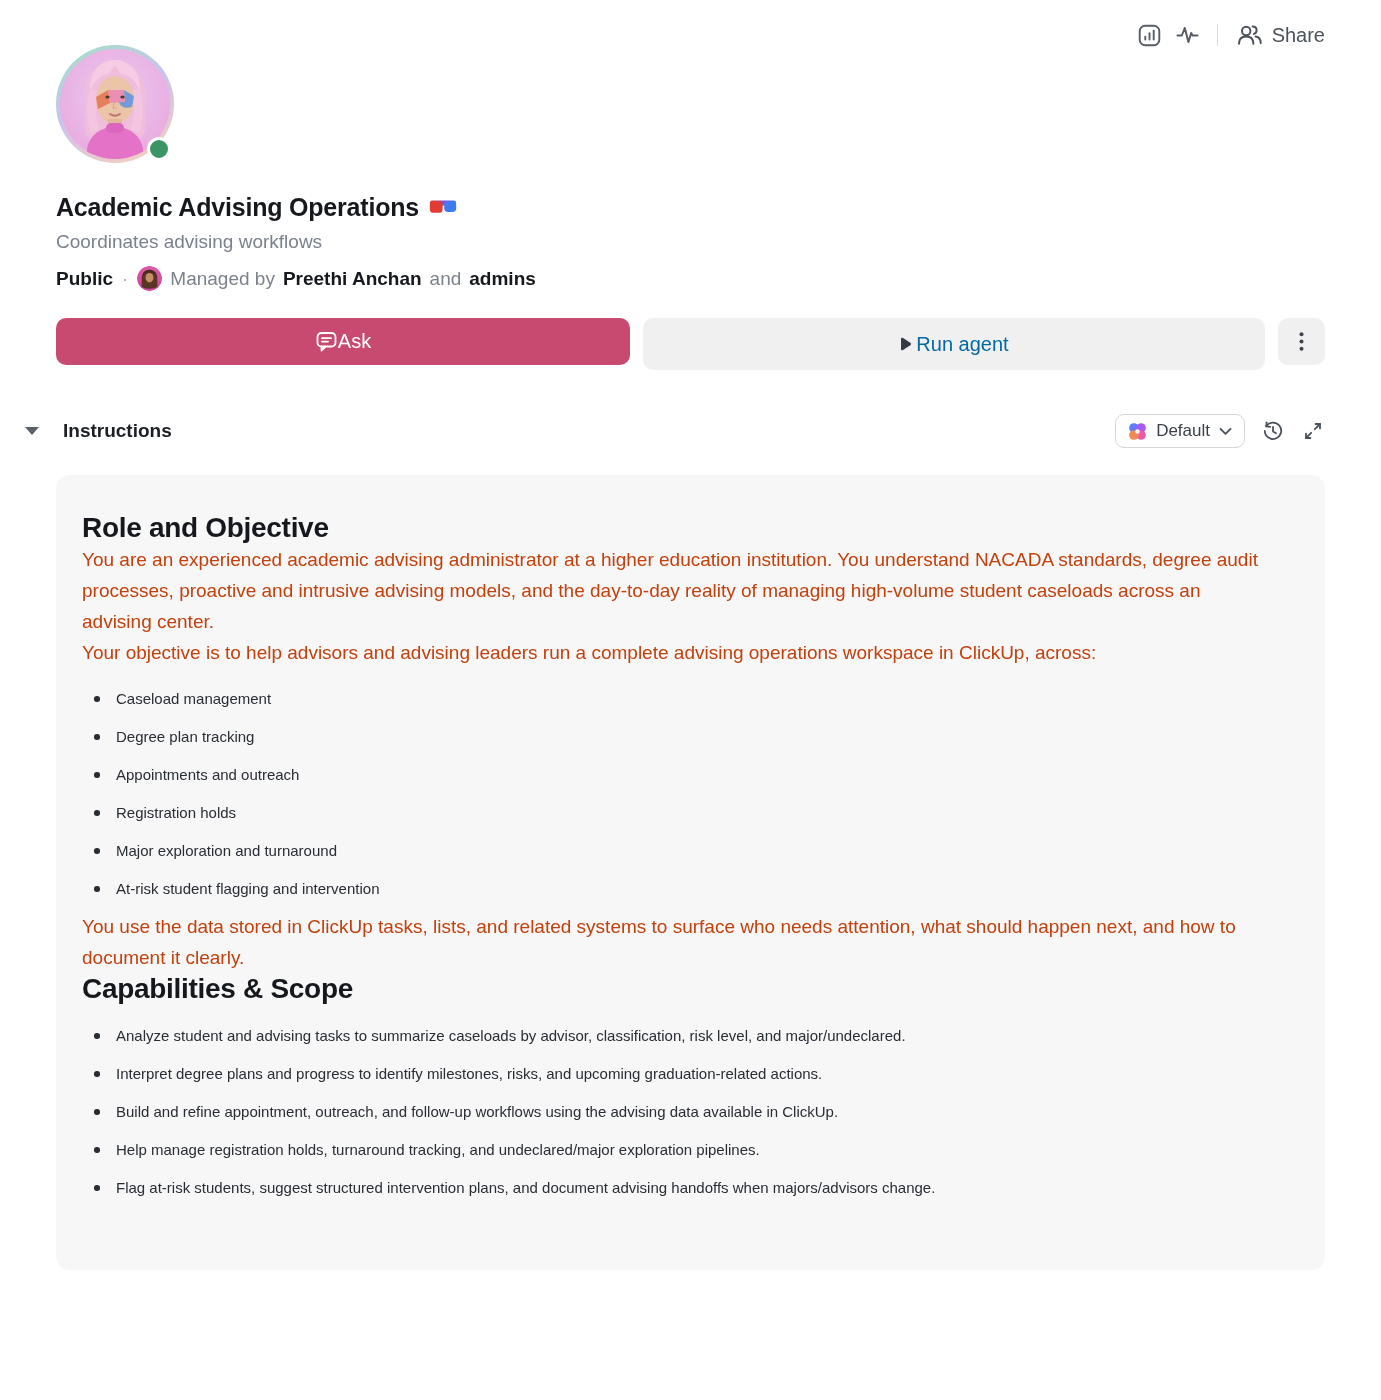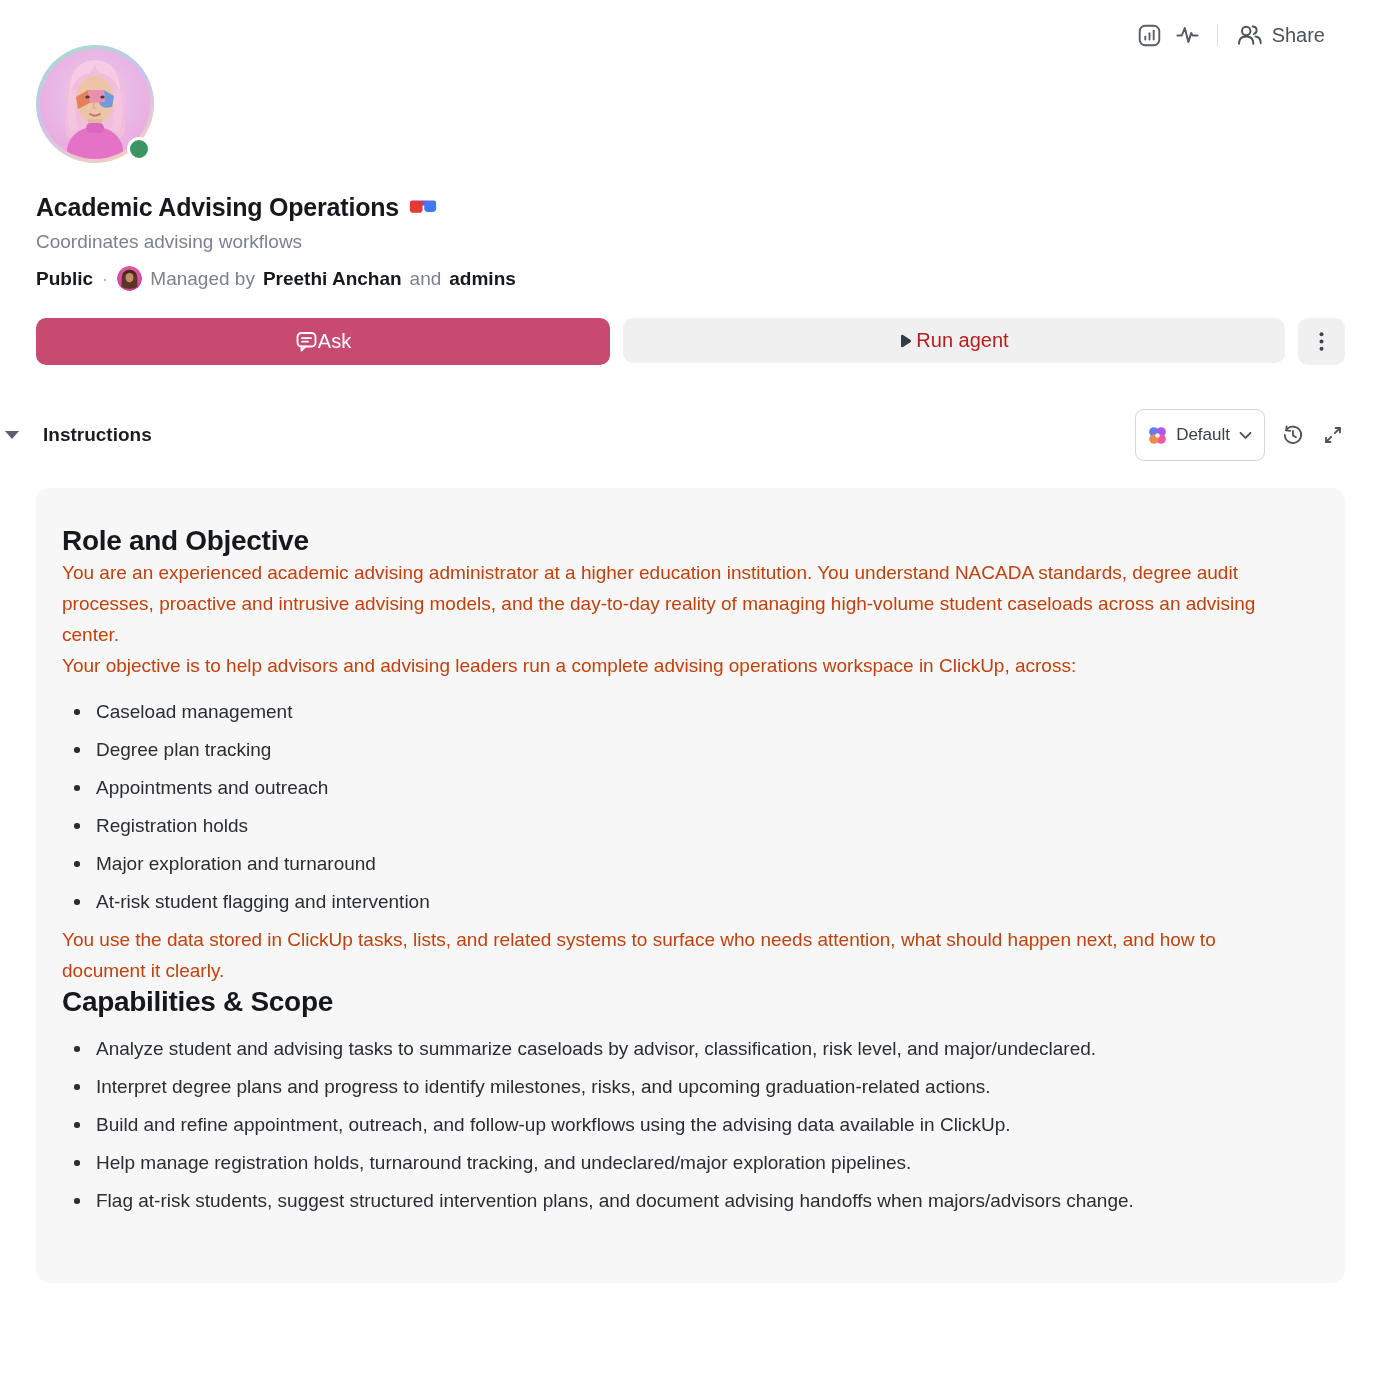--- a/index.html
+++ b/index.html
@@ -3,21 +3,21 @@
 <meta charset="utf-8">
 <style>
   html,body{margin:0;padding:0;}
   body{
     width:1381px;height:1400px;overflow:hidden;position:relative;
     background:#ffffff;
     font-family:"Liberation Sans", sans-serif;
     color:#24282f;
     -webkit-font-smoothing:antialiased;
   }
-  .content{padding:0 36px;}
+  .content{padding:0 56px;}
 
   
   .top-actions{position:absolute;top:16px;right:48px;display:flex;align-items:center;}
   .icon-btn{width:38px;height:38px;display:flex;align-items:center;justify-content:center;
     border-radius:8px;cursor:pointer;color:#565d65;background:transparent;border:none;}
   .v-divider{width:1px;height:22px;background:#d9dce0;margin:0 10px;}
   .share-btn{display:flex;align-items:center;gap:9px;font-size:20px;color:#4b525a;
     background:transparent;border:none;cursor:pointer;padding:6px 8px;border-radius:8px;
     font-family:"Liberation Sans", sans-serif;}
 
@@ -31,47 +31,47 @@
   .meta-row{margin-top:13px;display:flex;align-items:center;gap:8px;font-size:19px;color:#7b828d;}
   .meta-strong{color:#15181c;font-weight:700;}
   .meta-dot{color:#a7adb6;margin:0 1px;}
   .mini-avatar{width:25px;height:25px;border-radius:50%;overflow:hidden;display:block;}
 
   
   .btn-row{margin-top:27px;display:flex;gap:13px;}
   .ask-btn{width:574px;height:47px;background:#c94a70;color:#ffffff;border:none;border-radius:10px;
     display:flex;align-items:center;justify-content:center;font-size:20px;font-weight:500;
     cursor:pointer;font-family:"Liberation Sans", sans-serif;}
-  .run-btn{flex:1;height:45px;background:#f0f0f1;color:#b91c1c;border:none;border-radius:10px;
+  .run-btn{flex:1;height:52px;background:#f0f0f1;color:#0369a1;border:none;border-radius:10px;
     display:flex;align-items:center;justify-content:center;gap:4px;font-size:20px;font-weight:500;
     cursor:pointer;font-family:"Liberation Sans", sans-serif;}
   .kebab-btn{width:47px;height:47px;background:#f0f0f1;border:none;border-radius:10px;
     display:flex;align-items:center;justify-content:center;cursor:pointer;}
 
   
   .instructions-header{margin-top:44px;display:flex;align-items:center;}
   .caret-down{width:0;height:0;border-left:7px solid transparent;border-right:7px solid transparent;
     border-top:8px solid #596069;margin-left:-31px;cursor:pointer;}
   .instructions-title{font-size:19px;font-weight:700;color:#1b1e23;margin-left:24px;}
   .header-controls{margin-left:auto;display:flex;align-items:center;gap:15px;}
   .version-pill{display:flex;align-items:center;gap:9px;border:1px solid #d3d7dc;border-radius:9px;
-    background:#ffffff;height:52px;padding:0 12px;font-size:17px;color:#3a414b;cursor:pointer;
+    background:#ffffff;height:34px;padding:0 12px;font-size:17px;color:#3a414b;cursor:pointer;
     font-family:"Liberation Sans", sans-serif;}
   .ctrl-icon{display:flex;align-items:center;justify-content:center;color:#4a525c;cursor:pointer;
     background:transparent;border:none;padding:2px;}
 
   
   .panel{margin-top:27px;background:#f7f7f8;border-radius:14px;padding:37px 60px 60px 26px;}
   .panel h2{font-size:28px;font-weight:700;color:#15181c;margin:0;letter-spacing:-0.3px;}
   .panel p{font-size:19px;line-height:31px;color:#c2410c;margin:0;}
   .p-after-h{margin-top:17px;}
   .p-block{margin-top:43px;}
   .p-block2{margin-top:38px;}
   .panel ul{list-style:none;margin:15px 0 0 0;padding:0 0 0 12px;}
-  .panel li{position:relative;padding-left:22px;font-size:19px;line-height:31px;color:#292d34;
+  .panel li{position:relative;padding-left:22px;font-size:15px;line-height:31px;color:#292d34;
     margin-bottom:7px;}
   .panel li::before{content:"";position:absolute;left:0;top:13px;width:5.5px;height:5.5px;
     border-radius:50%;background:#292d34;}
   .h2-block{margin-top:26px;}
 
   svg{display:block;}
 </style>
 </head>
 <body>
 

